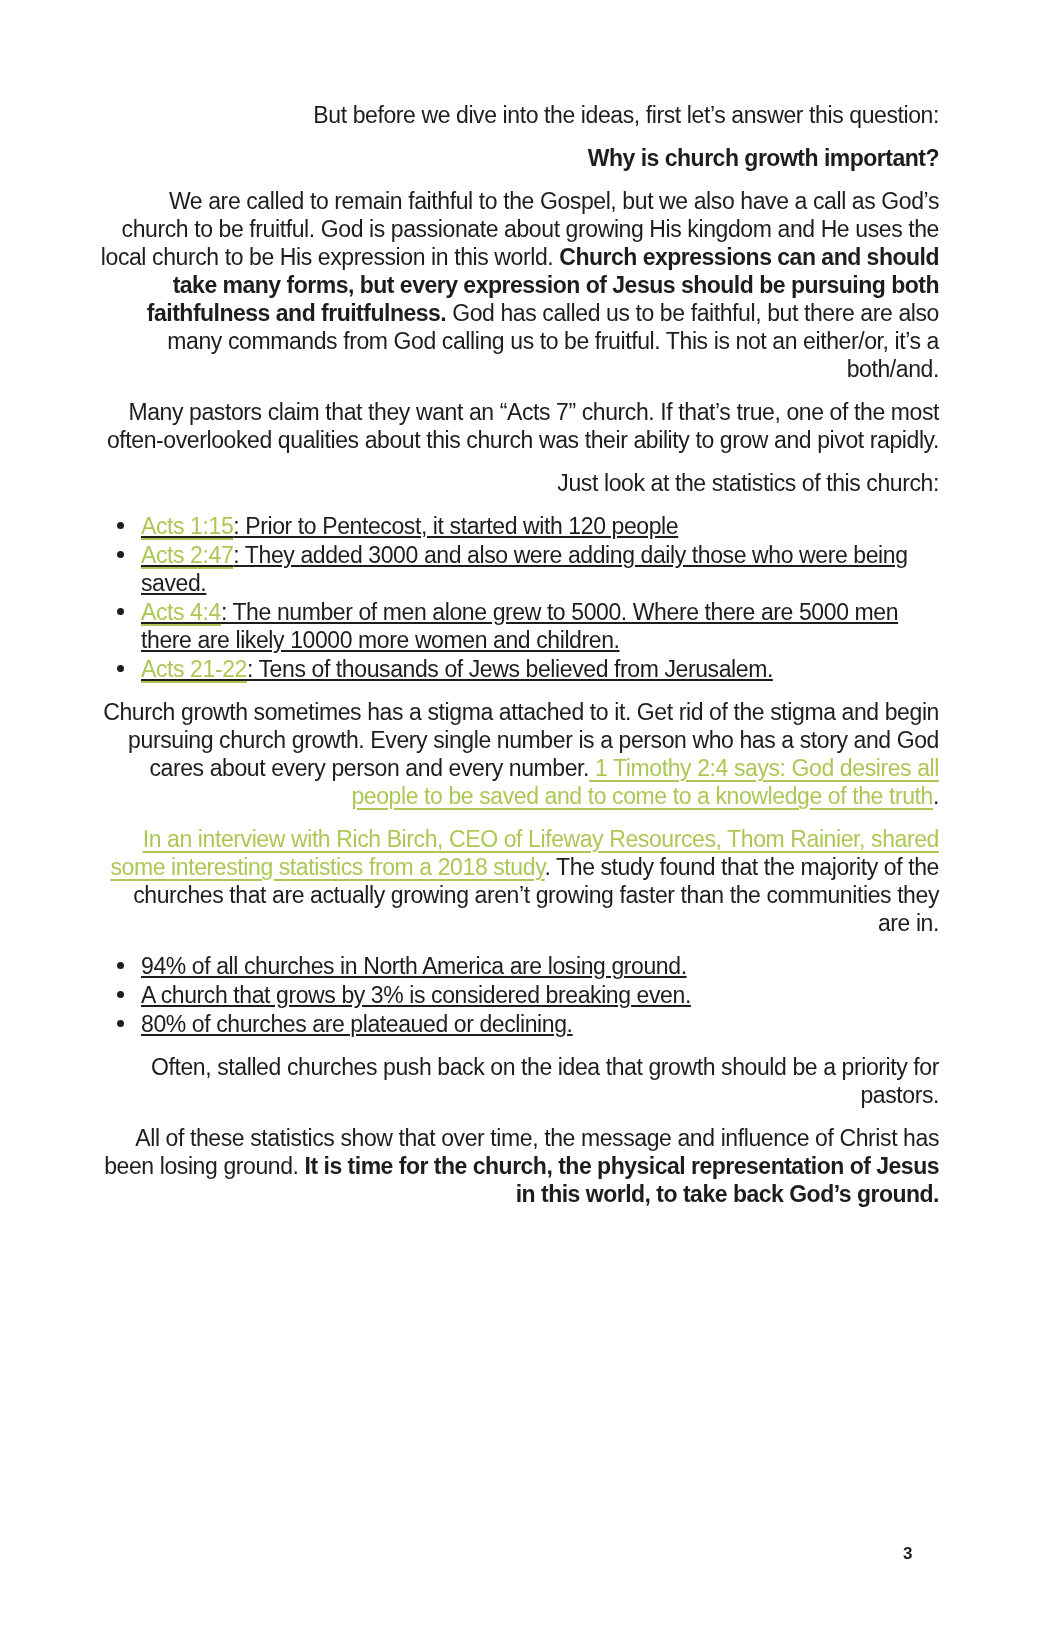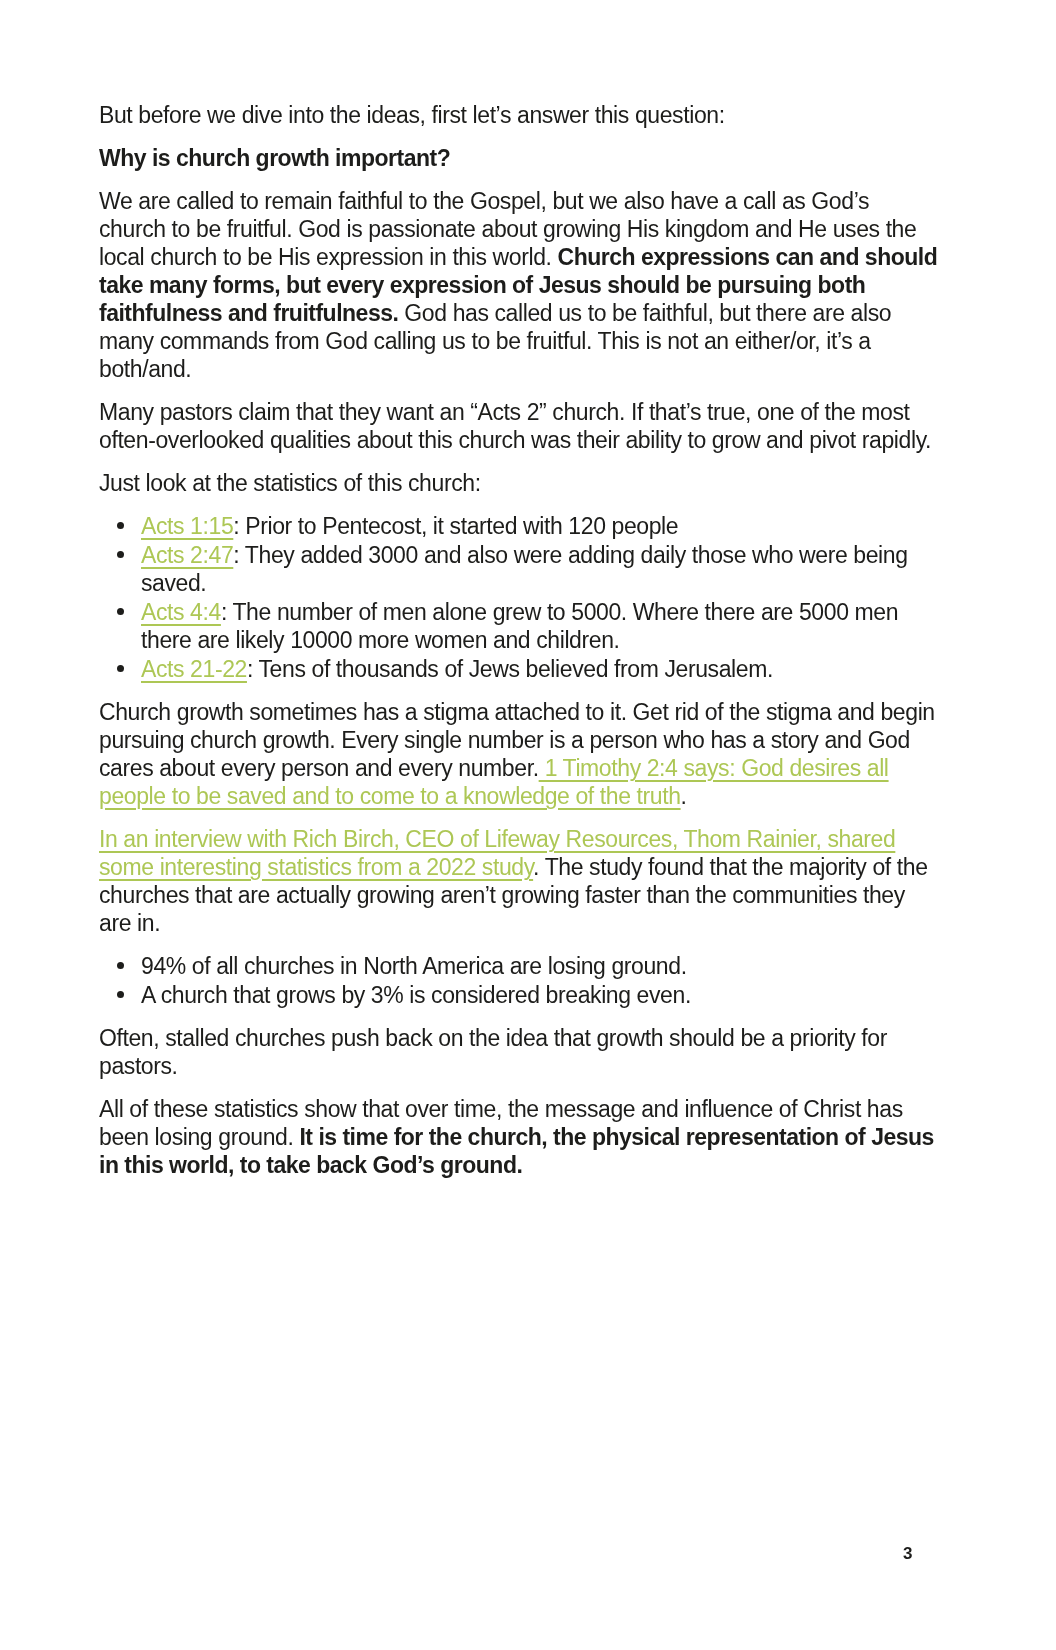--- a/index.html
+++ b/index.html
@@ -21,37 +21,39 @@
     left: 99px;
     top: 101px;
     width: 840px;
     font-size: 23px;
     line-height: 28px;
     letter-spacing: -0.4px;
     text-align: left;
   }
   .para, .heading {
     margin: 0 0 15px 0;
+    text-align: right;
   }
   .heading {
     font-weight: 700;
     letter-spacing: -0.6px;
   }
   strong, .bold {
     font-weight: 700;
     letter-spacing: -0.5px;
   }
   .bullet-list {
     margin: 0 0 15px 0;
     padding: 0 0 0 42px;
     list-style: none;
   }
   .bullet-item {
     position: relative;
     margin: 0 0 1px 0;
+    text-decoration: underline;
   }
   .bullet-item::before {
     content: "";
     position: absolute;
     left: -24px;
     top: 10px;
     width: 7px;
     height: 7px;
     border-radius: 50%;
     background: currentColor;
@@ -73,31 +75,32 @@
   }
 </style>
 </head>
 <body>
 
 <div class="page" style="background: rgb(255, 255, 255);">
   <main class="content">
       <p class="para"><span>But before we dive into the ideas, first let’s answer this question:</span></p>
       <p class="heading"><strong class="bold">Why is church growth important?</strong></p>
       <p class="para"><span>We are called to remain faithful to the Gospel, but we also have a call as God’s church to be fruitful. God is passionate about growing His kingdom and He uses the local church to be His expression in this world. </span><strong class="bold">Church expressions can and should take many forms, but every expression of Jesus should be pursuing both faithfulness and fruitfulness.</strong><span> God has called us to be faithful, but there are also many commands from God calling us to be fruitful. This is not an either/or, it’s a both/and.</span></p>
-      <p class="para"><span>Many pastors claim that they want an “Acts 2” church. If that’s true, one of the most often-overlooked qualities about this church was their ability to grow and pivot rapidly.</span></p>
+      <p class="para"><span>Many pastors claim that they want an “Acts 7” church. If that’s true, one of the most often-overlooked qualities about this church was their ability to grow and pivot rapidly.</span></p>
       <p class="para"><span>Just look at the statistics of this church:</span></p>
       <ul class="bullet-list">
         <li class="bullet-item"><a class="link" href="#">Acts 1:15</a><span>: Prior to Pentecost, it started with 120 people</span></li>
         <li class="bullet-item"><a class="link" href="#">Acts 2:47</a><span>: They added 3000 and also were adding daily those who were being saved.</span></li>
         <li class="bullet-item"><a class="link" href="#">Acts 4:4</a><span>: The number of men alone grew to 5000. Where there are 5000 men there are likely 10000 more women and children.</span></li>
         <li class="bullet-item"><a class="link" href="#">Acts 21-22</a><span>: Tens of thousands of Jews believed from Jerusalem.</span></li>
       </ul>
       <p class="para"><span>Church growth sometimes has a stigma attached to it. Get rid of the stigma and begin pursuing church growth. Every single number is a person who has a story and God cares about every person and every number.</span><a class="link" href="#"> 1 Timothy 2:4 says: God desires all people to be saved and to come to a knowledge of the truth</a><span>.</span></p>
-      <p class="para"><a class="link" href="#">In an interview with Rich Birch, CEO of Lifeway Resources, Thom Rainier, shared some interesting statistics from a 2022 study</a><span>.  The study found that the majority of the churches that are actually growing aren’t growing faster than the communities they are in.</span></p>
+      <p class="para"><a class="link" href="#">In an interview with Rich Birch, CEO of Lifeway Resources, Thom Rainier, shared some interesting statistics from a 2018 study</a><span>.  The study found that the majority of the churches that are actually growing aren’t growing faster than the communities they are in.</span></p>
       <ul class="bullet-list">
         <li class="bullet-item"><span>94% of all churches in North America are losing ground.</span></li>
         <li class="bullet-item"><span>A church that grows by 3% is considered breaking even.</span></li>
+        <li class="bullet-item"><span>80% of churches are plateaued or declining.</span></li>
       </ul>
       <p class="para"><span>Often, stalled churches push back on the idea that growth should be a priority for pastors.</span></p>
       <p class="para"><span>All of these statistics show that over time, the message and influence of Christ has been losing ground. </span><strong class="bold">It is time for the church, the physical representation of Jesus in this world, to take back God’s ground.</strong></p>
     </main>
   <span class="page-num">3</span>
 </div>
 
 </body></html>

